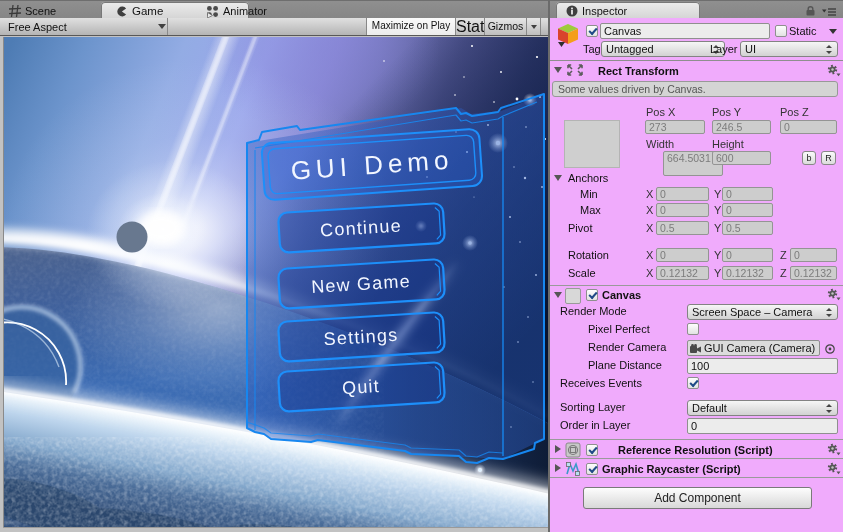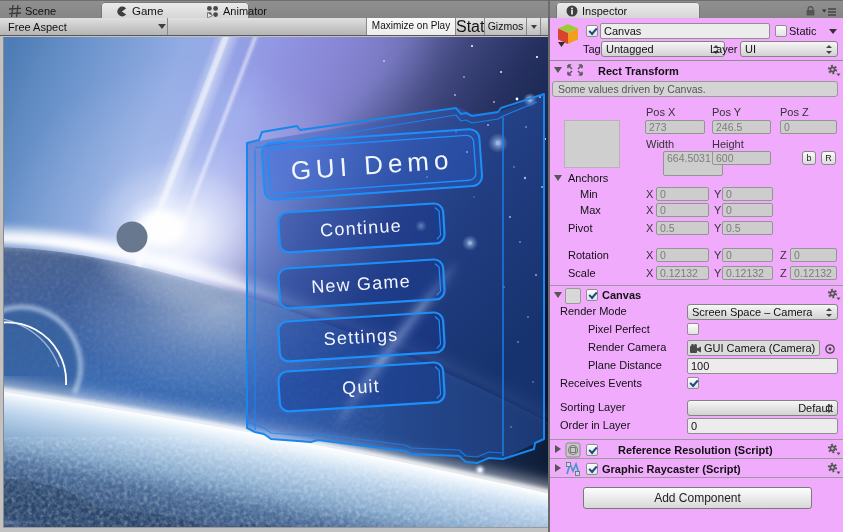--- a/index.html
+++ b/index.html
@@ -473,21 +473,21 @@
       <svg class="abs" style="left:274px;top:325px;" width="12" height="12" viewBox="0 0 12 12">
           <circle cx="6" cy="6" r="4.2" fill="none" stroke="#444" stroke-width="1.2"></circle>
           <circle cx="6" cy="6" r="1.4" fill="#444"></circle>
         </svg>
       <span class="row-label" style="left:38px;top:341px;">Plane Distance</span>
       <div class="efield" style="left:137px;top:340px;width:151px;height:16px;line-height:14px;">100</div>
       <span class="row-label" style="left:10px;top:359px;">Receives Events</span>
       <div class="checkbox on" style="left:137px;top:359px;"></div>
 
       <span class="row-label" style="left:10px;top:383px;">Sorting Layer</span>
-      <div class="dropdown" style="left:137px;top:382px;width:151px;height:16px;line-height:14px;text-align:right;">Default<span class="updown"></span></div>
+      <div class="dropdown" style="left:137px;top:382px;width:151px;height:16px;line-height:14px;">Default<span class="updown"></span></div>
       <span class="row-label" style="left:10px;top:401px;">Order in Layer</span>
       <div class="efield" style="left:137px;top:400px;width:151px;height:16px;line-height:14px;">0</div>
 
       <div class="sep" style="top:421px;"></div>
 
       <div class="fold closed" style="left:5px;top:427px;"></div>
       <svg class="abs" style="left:15px;top:424px;" width="16" height="16" viewBox="0 0 16 16">
           <rect x="1" y="1" width="14" height="14" rx="2" fill="#c8c8c8" stroke="#8a8a8a"></rect>
           <circle cx="8" cy="8" r="4.5" fill="none" stroke="#7a7a7a" stroke-width="1.2"></circle>
           <rect x="5.5" y="5.5" width="5" height="5" fill="none" stroke="#7a7a7a" stroke-width="1"></rect>

